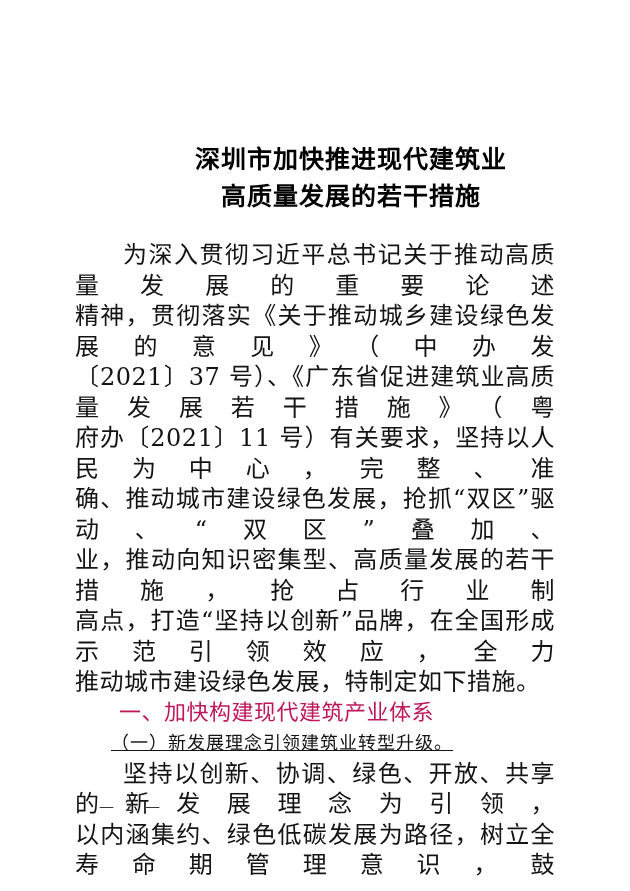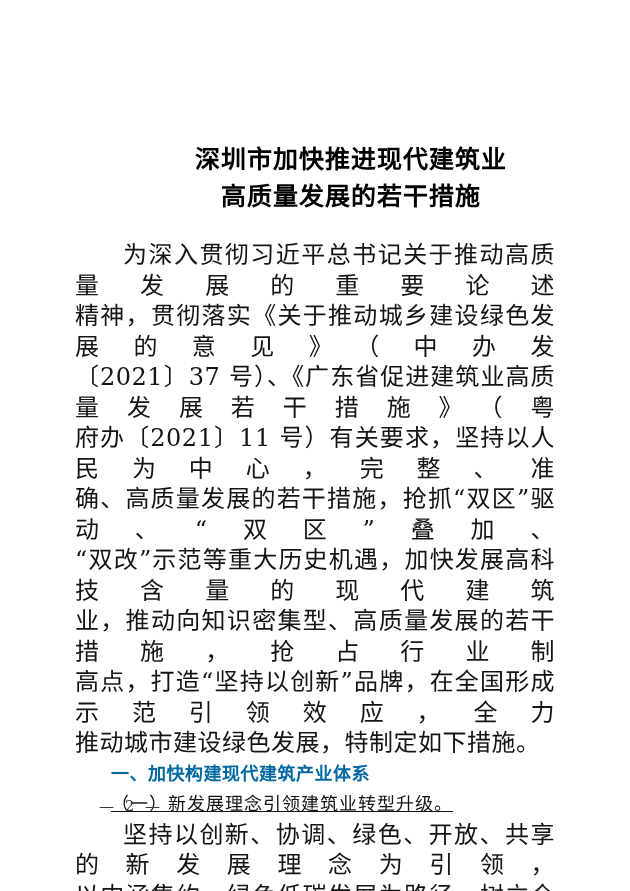--- a/index.html
+++ b/index.html
@@ -43,26 +43,26 @@
     letter-spacing: 0.5px;
   }
   .doc-line.indent {
     text-indent: 2em;
   }
   .doc-line.no-justify {
     text-align-last: left;
   }
   .section-heading {
     font-family: "DejaVu Sans", "Liberation Sans", sans-serif;
-    font-weight: bold;
-    font-size: 18px;
+    font-weight: normal;
+    font-size: 22px;
     line-height: 30.5px;
     text-indent: 2em;
     letter-spacing: 0.5px;
-    color: #0369a1;
+    color: #be185d;
   }
   .section-subheading {
     font-size: 18px;
     line-height: 30.5px;
     text-indent: 2em;
     letter-spacing: 1px;
     text-decoration: underline;
   }
   .page-footer {
     position: absolute;
@@ -83,22 +83,21 @@
     <div>深圳市加快推进现代建筑业</div>
     <div>高质量发展的若干措施</div>
   </div>
 
   <div class="doc-body">
     <div>
         <div class="doc-line indent">为深入贯彻习近平总书记关于推动高质量发展的重要论述</div>
         <div class="doc-line">精神，贯彻落实《关于推动城乡建设绿色发展的意见》（中办发</div>
         <div class="doc-line">〔2021〕37 号）、《广东省促进建筑业高质量发展若干措施》（粤</div>
         <div class="doc-line">府办〔2021〕11 号）有关要求，坚持以人民为中心，完整、准</div>
-        <div class="doc-line">确、高质量发展的若干措施，抢抓“双区”驱动、“双区”叠加、</div>
-        <div class="doc-line">“双改”示范等重大历史机遇，加快发展高科技含量的现代建筑</div>
+        <div class="doc-line">确、推动城市建设绿色发展，抢抓“双区”驱动、“双区”叠加、</div>
         <div class="doc-line">业，推动向知识密集型、高质量发展的若干措施，抢占行业制</div>
         <div class="doc-line">高点，打造“坚持以创新”品牌，在全国形成示范引领效应，全力</div>
         <div class="doc-line no-justify">推动城市建设绿色发展，特制定如下措施。</div>
       </div>
 
     <div class="section-heading">一、加快构建现代建筑产业体系</div>
 
     <div class="section-subheading">（一）新发展理念引领建筑业转型升级。</div>
 
     <div>

